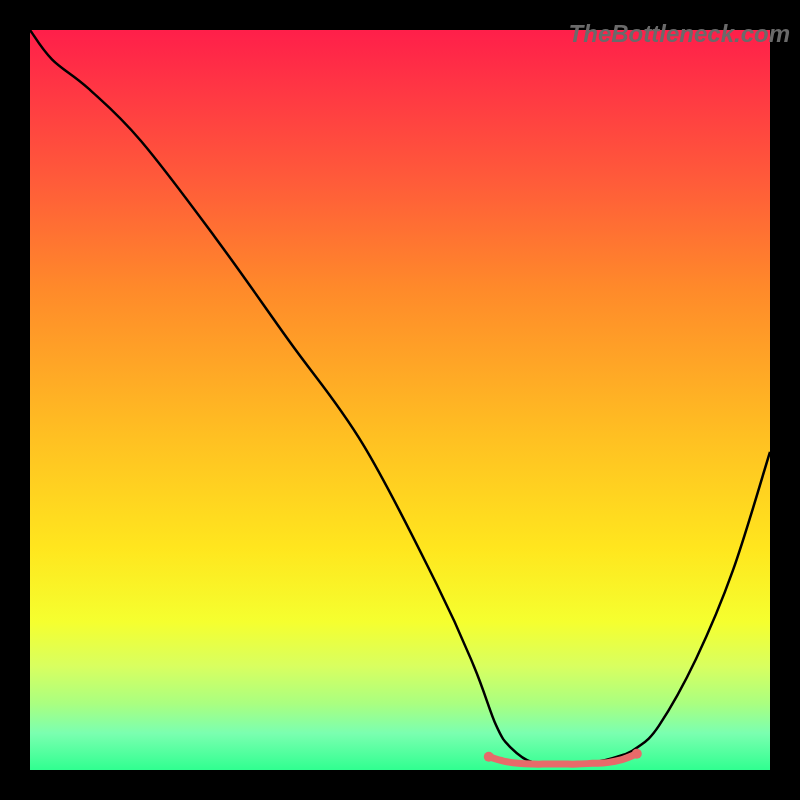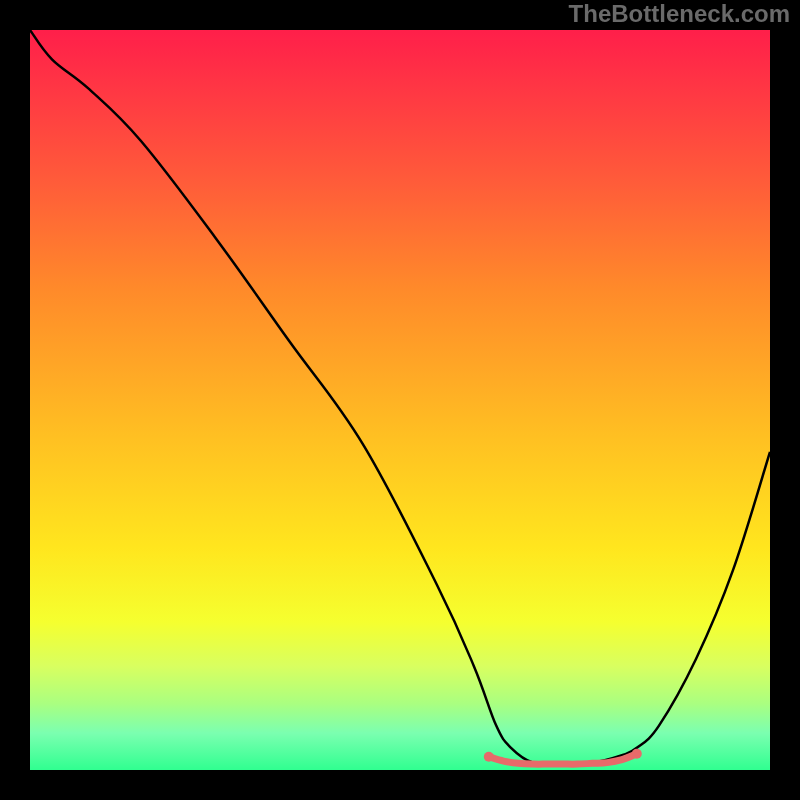--- a/index.html
+++ b/index.html
@@ -5,26 +5,27 @@
   * { margin: 0; padding: 0; box-sizing: border-box; }
   body {
     width: 800px;
     height: 800px;
     background: #000;
     position: relative;
     font-family: Arial, sans-serif;
   }
   .watermark {
     position: absolute;
-    top: 0;
+    top: 20px;
     right: 10px;
     color: #6a6a6a;
     font-size: 24px;
     font-weight: bold;
     z-index: 10;
+    font-style: italic;
   }
   .plot-area {
     position: absolute;
     left: 30px;
     top: 30px;
     width: 740px;
     height: 740px;
     background: linear-gradient(to bottom,
       #ff1f4a 0%,
       #ff5a3a 20%,

